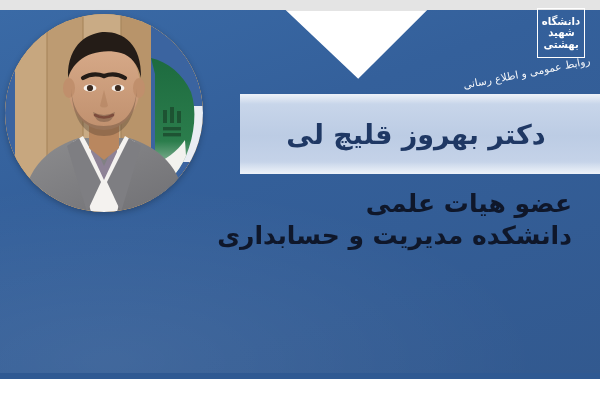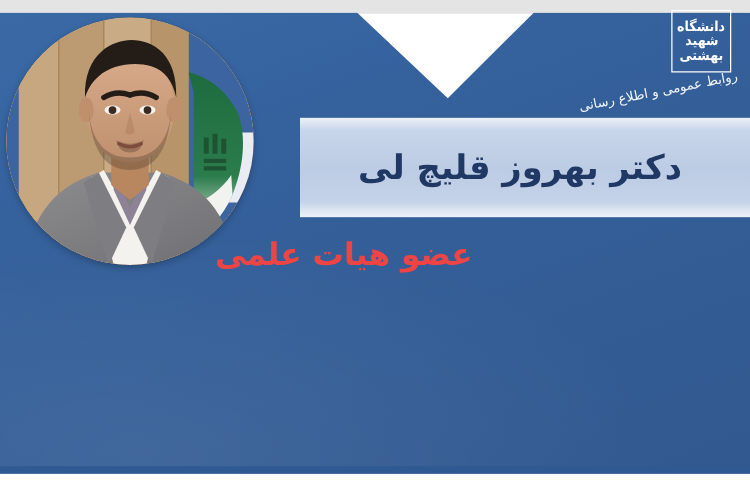--- a/index.html
+++ b/index.html
@@ -122,22 +122,22 @@
     font-family: "DejaVu Sans", "Liberation Sans", sans-serif;
   }
 
   
   .titles {
     position: absolute;
     right: 28px;
     top: 188px;
     width: 400px;
     direction: rtl;
-    text-align: left;
-    color: #ef4444;
+    text-align: right;
+    color: #0f172a;
   }
   .title-role {
     font-size: 25px;
     font-weight: bold;
     line-height: 1.28;
     white-space: nowrap;
   }
   .title-faculty {
     font-size: 25px;
     font-weight: bold;
@@ -311,20 +311,21 @@
   </div>
 
   <div class="ribbon">
     <div class="ribbon-shade-top"></div>
     <div class="ribbon-shade-bottom"></div>
     <div class="ribbon-text">دکتر بهروز قلیچ لی</div>
   </div>
 
   <div class="titles">
     <div class="title-role">عضو هیات علمی</div>
+    <div class="title-faculty">دانشکده مدیریت و حسابداری</div>
   </div>
 
   <div class="logo">
     <div class="logo-box">
       <div class="logo-line">دانشگاه</div>
       <div class="logo-line">شهید</div>
       <div class="logo-line">بهشتی</div>
     </div>
     <div class="logo-script">روابط عمومی و اطلاع رسانی</div>
   </div>

